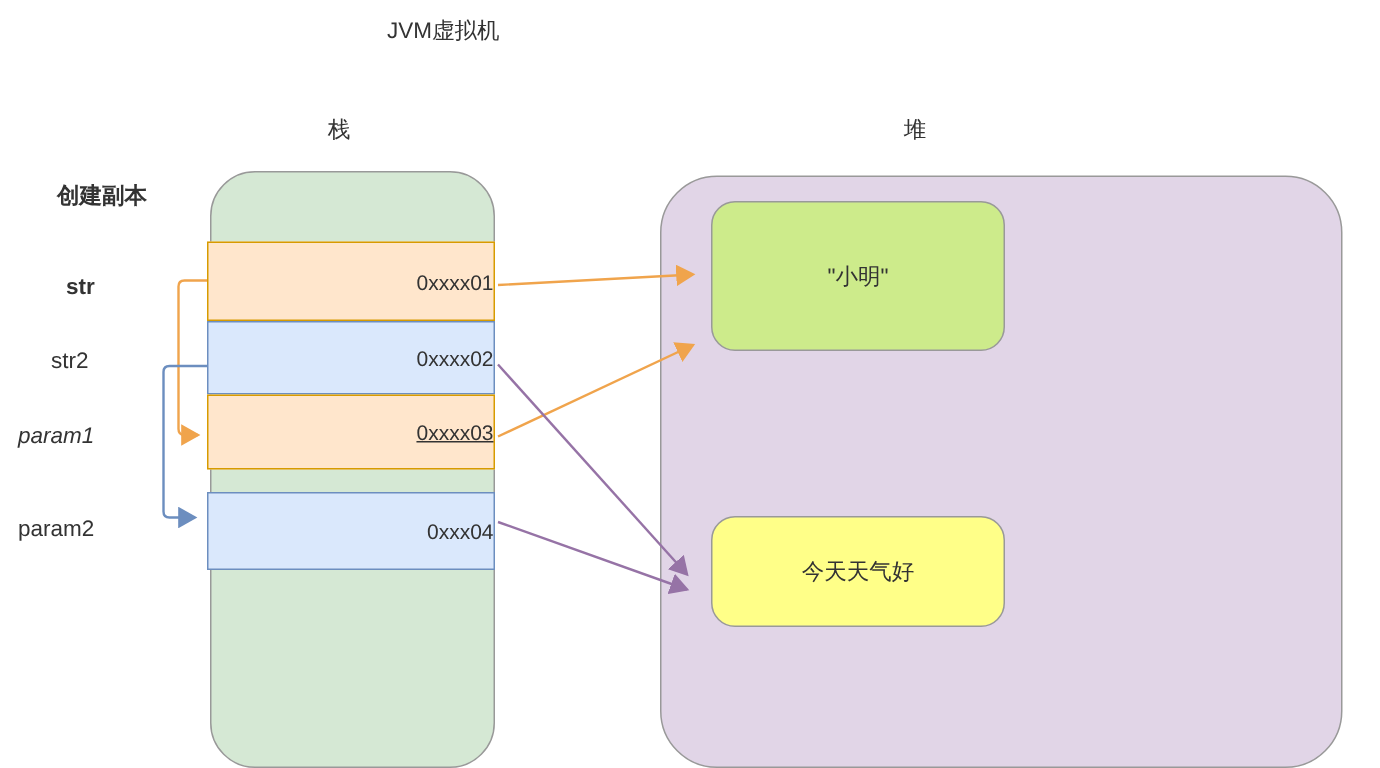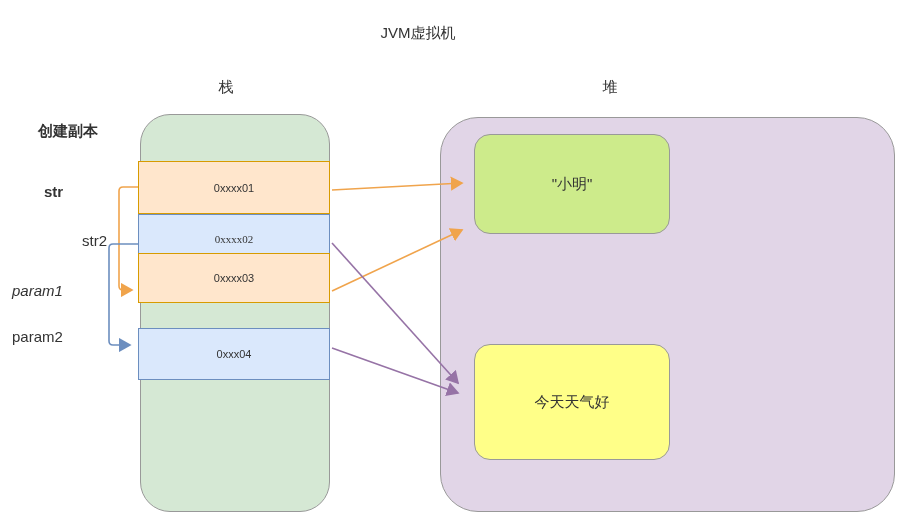--- a/index.html
+++ b/index.html
@@ -2,69 +2,69 @@
 <html style="--stack-fill: #d5e8d4; --heap-fill: #e1d5e7; --slot-orange-fill: #ffe6cc; --slot-orange-border: #d79b00; --slot-blue-fill: #dae8fc; --slot-blue-border: #6c8ebf; --obj-green-fill: #cdeb8b; --obj-yellow-fill: #ffff88; --arrow-orange: #f0a44c; --arrow-purple: #9673a6; --arrow-blue: #6c8ebf; --border-gray: #999999;"><head>
 <meta charset="utf-8">
 <style>
   html,body { margin:0; padding:0; }
   body {
     width:920px; height:512px; position:relative; overflow:hidden;
     background:#ffffff; color:#333;
     font-family:"Liberation Sans","DejaVu Sans",sans-serif;
   }
   .txt { position:absolute; font-size:15px; line-height:18px; white-space:nowrap; }
-  .title { left:258px; top:24px; width:320px; text-align:center; }
+  .title { left:258px; top:12px; width:320px; }
   .region-label { width:60px; text-align:center; top:78px; }
   .stack-label { left:196px; }
   .heap-label  { left:580px; }
   .copy-label  { left:38px; top:122px;font-weight:bold; }
   .var-label-str    { left:44px;  top:183px;font-weight:bold; }
-  .var-label-str2   { left:34px;  top:232px;margin-left:48px; }
+  .var-label-str2   { left:34px;  top:232px; }
   .var-label-param1 { left:12px;  top:282px;font-style:italic; }
-  .var-label-param2 { left:12px;  top:328px; }
+  .var-label-param2 { left:12px;  top:344px; }
 
   .stack-container {
     position:absolute; left:140px; top:114px; width:190px; height:398px;
     background:var(--stack-fill,#d5e8d4);
     border:1px solid var(--border-gray,#999);
     border-radius:30px; box-sizing:border-box;
   }
   .heap-container {
     position:absolute; left:440px; top:117px; width:455px; height:395px;
     background:var(--heap-fill,#e1d5e7);
     border:1px solid var(--border-gray,#999);
     border-radius:38px; box-sizing:border-box;
   }
 
   .slot {
     position:absolute; left:138px; width:192px; box-sizing:border-box;
-    display:flex; align-items:center; justify-content:center;
-    font-size:11px;
+    display:flex; align-items:center; justify-content:flex-end;
+    font-size:14px;
   }
   .slot-0 { top:161px; height:53px; }
-  .slot-1 { top:214px; height:49px;font-family:Liberation Serif, serif; }
-  .slot-2 { top:253px; height:50px; }
+  .slot-1 { top:214px; height:49px; }
+  .slot-2 { top:263px; height:50px;text-decoration:underline; }
   .slot-3 { top:328px; height:52px; }
   .slot.orange {
     background:var(--slot-orange-fill,#ffe6cc);
     border:1px solid var(--slot-orange-border,#d79b00);
   }
   .slot.blue {
     background:var(--slot-blue-fill,#dae8fc);
     border:1px solid var(--slot-blue-border,#6c8ebf);
   }
 
   .heap-obj {
     position:absolute; left:474px; width:196px; box-sizing:border-box;
     display:flex; align-items:center; justify-content:center;
     font-size:15px; border-radius:16px;
     border:1px solid var(--border-gray,#999);
   }
   .heap-obj-green  { top:134px; height:100px; background:var(--obj-green-fill,#cdeb8b); }
-  .heap-obj-yellow { top:344px; height:116px;  background:var(--obj-yellow-fill,#ffff88);text-align:right; }
+  .heap-obj-yellow { top:344px; height:74px;  background:var(--obj-yellow-fill,#ffff88);text-align:right; }
 
   .arrow-layer { position:absolute; left:0; top:0; width:920px; height:512px; pointer-events:none; }
   .arrow { fill:none; stroke-width:1.6; }
   .arrow.orange { stroke:var(--arrow-orange,#f0a44c); }
   .arrow.purple { stroke:var(--arrow-purple,#9673a6); }
   .arrow.blue   { stroke:var(--arrow-blue,#6c8ebf); }
   .head-orange { fill:var(--arrow-orange,#f0a44c); }
   .head-purple { fill:var(--arrow-purple,#9673a6); }
   .head-blue   { fill:var(--arrow-blue,#6c8ebf); }
 </style>

